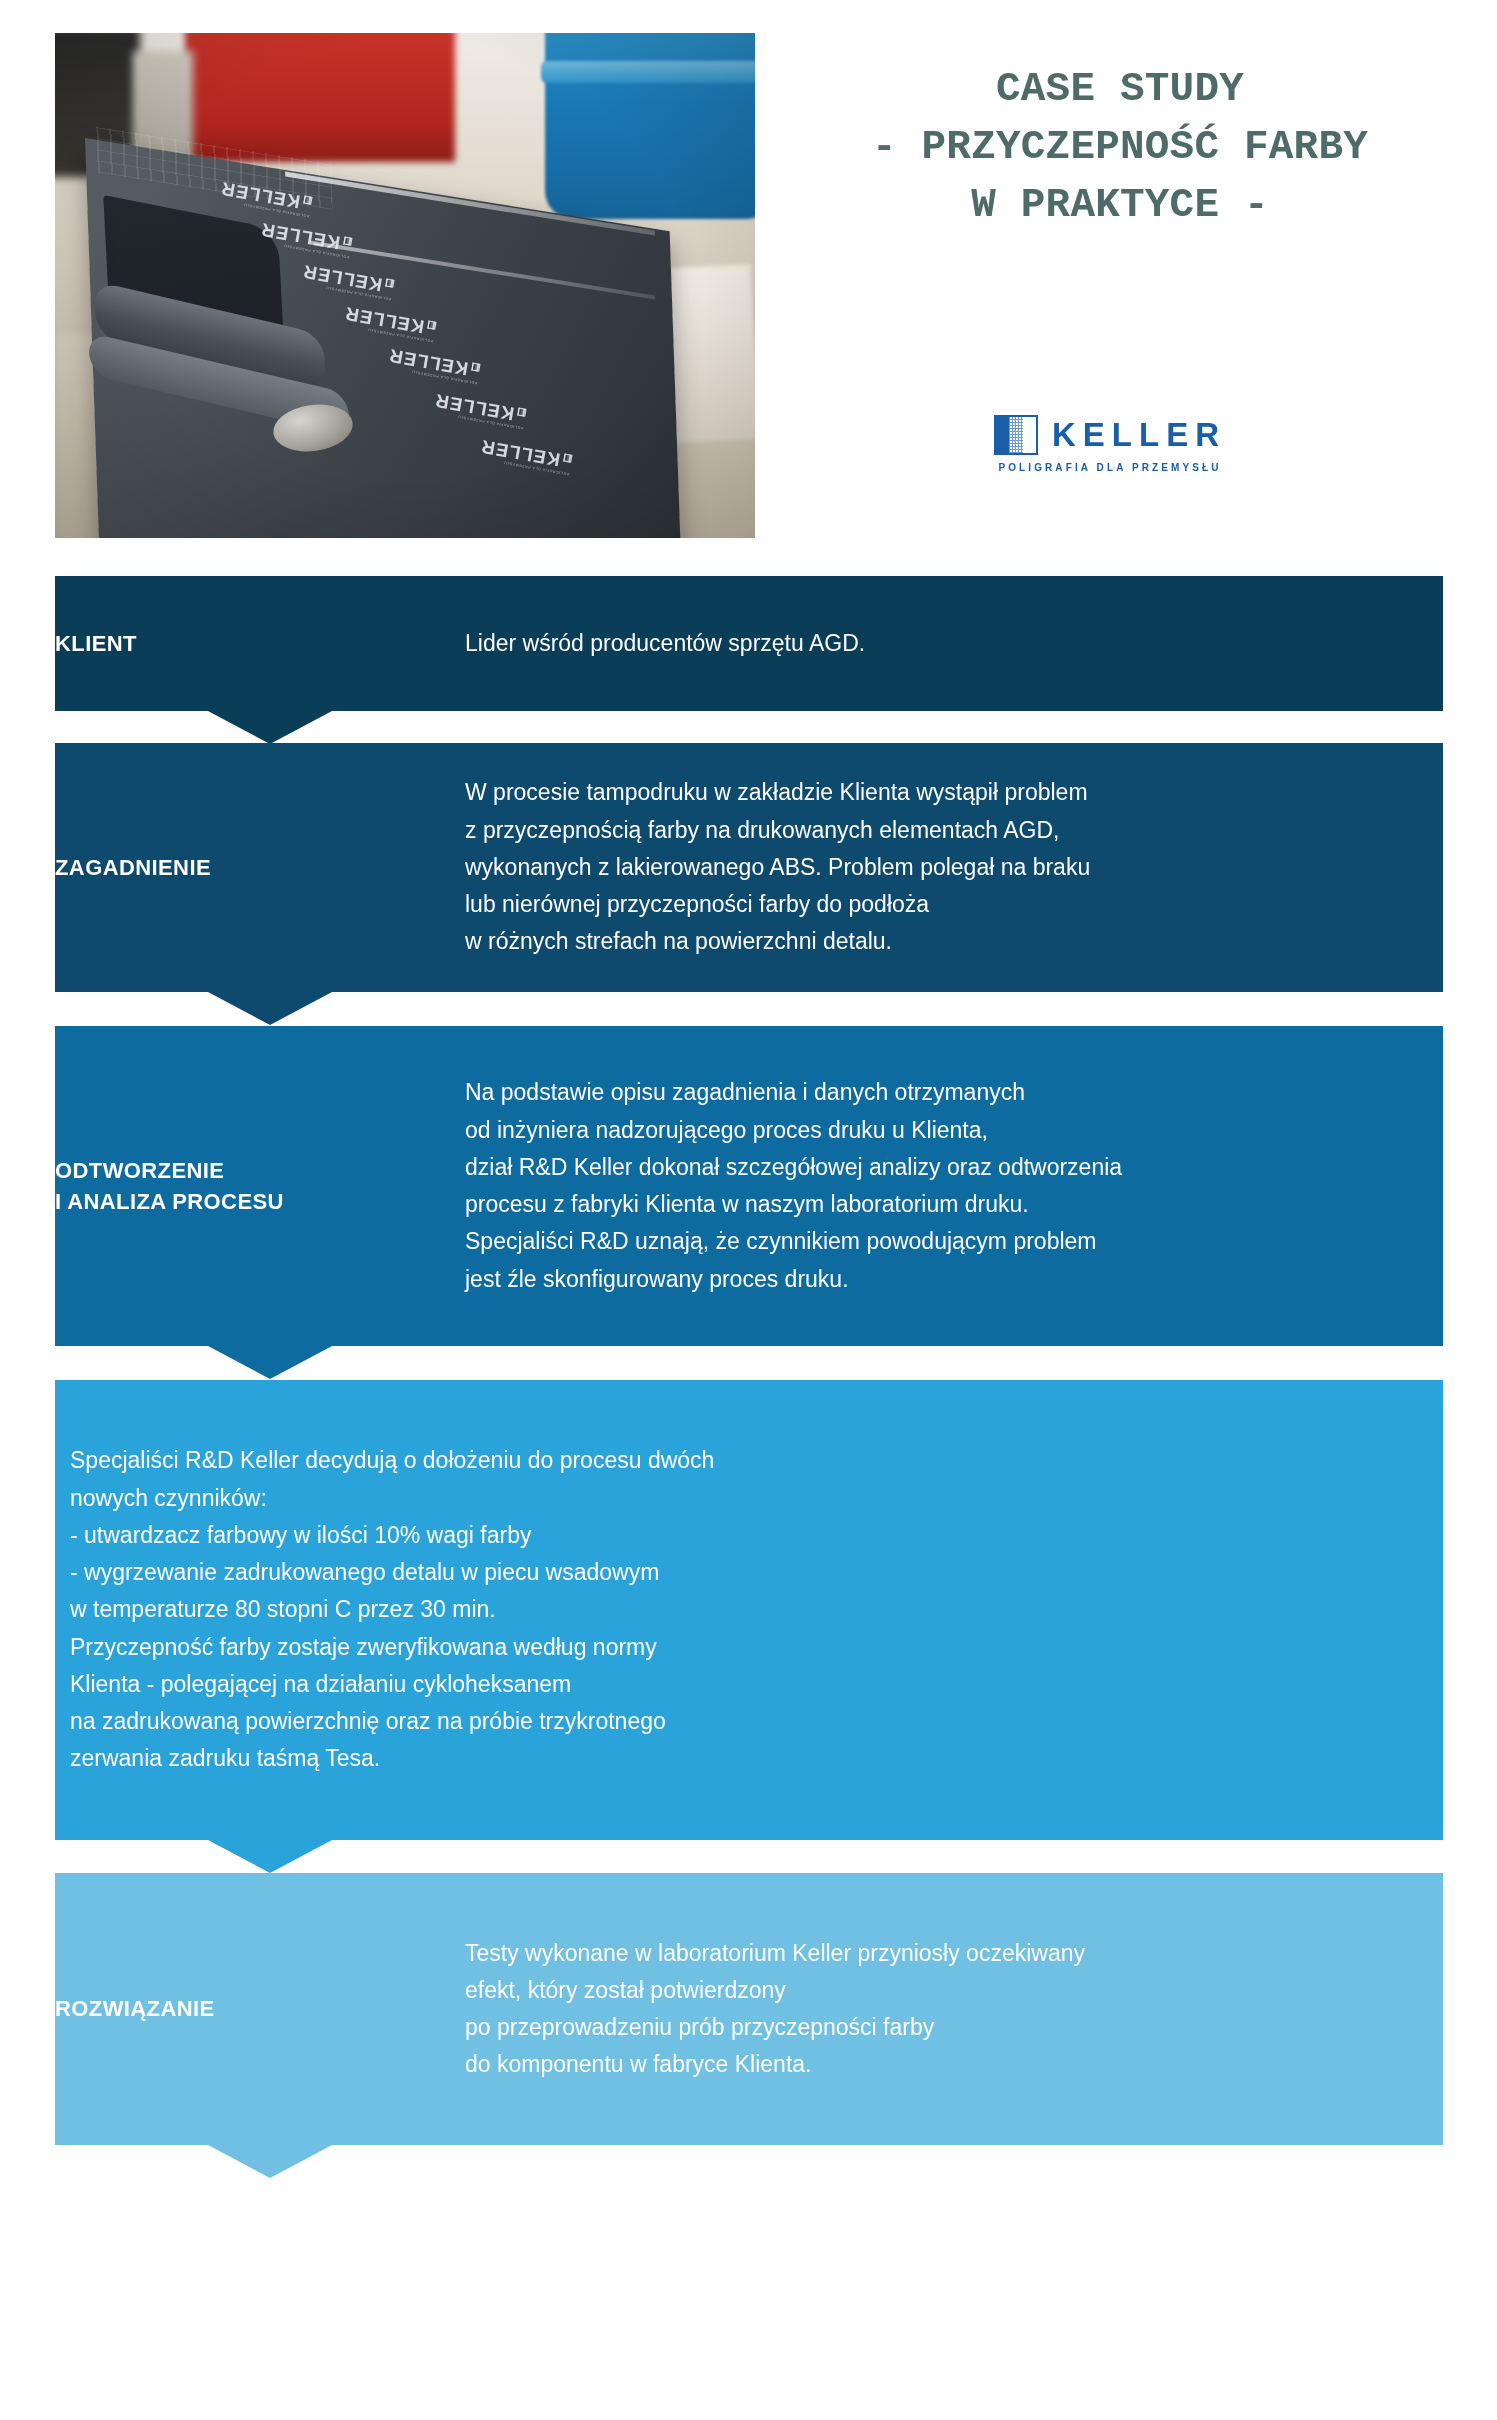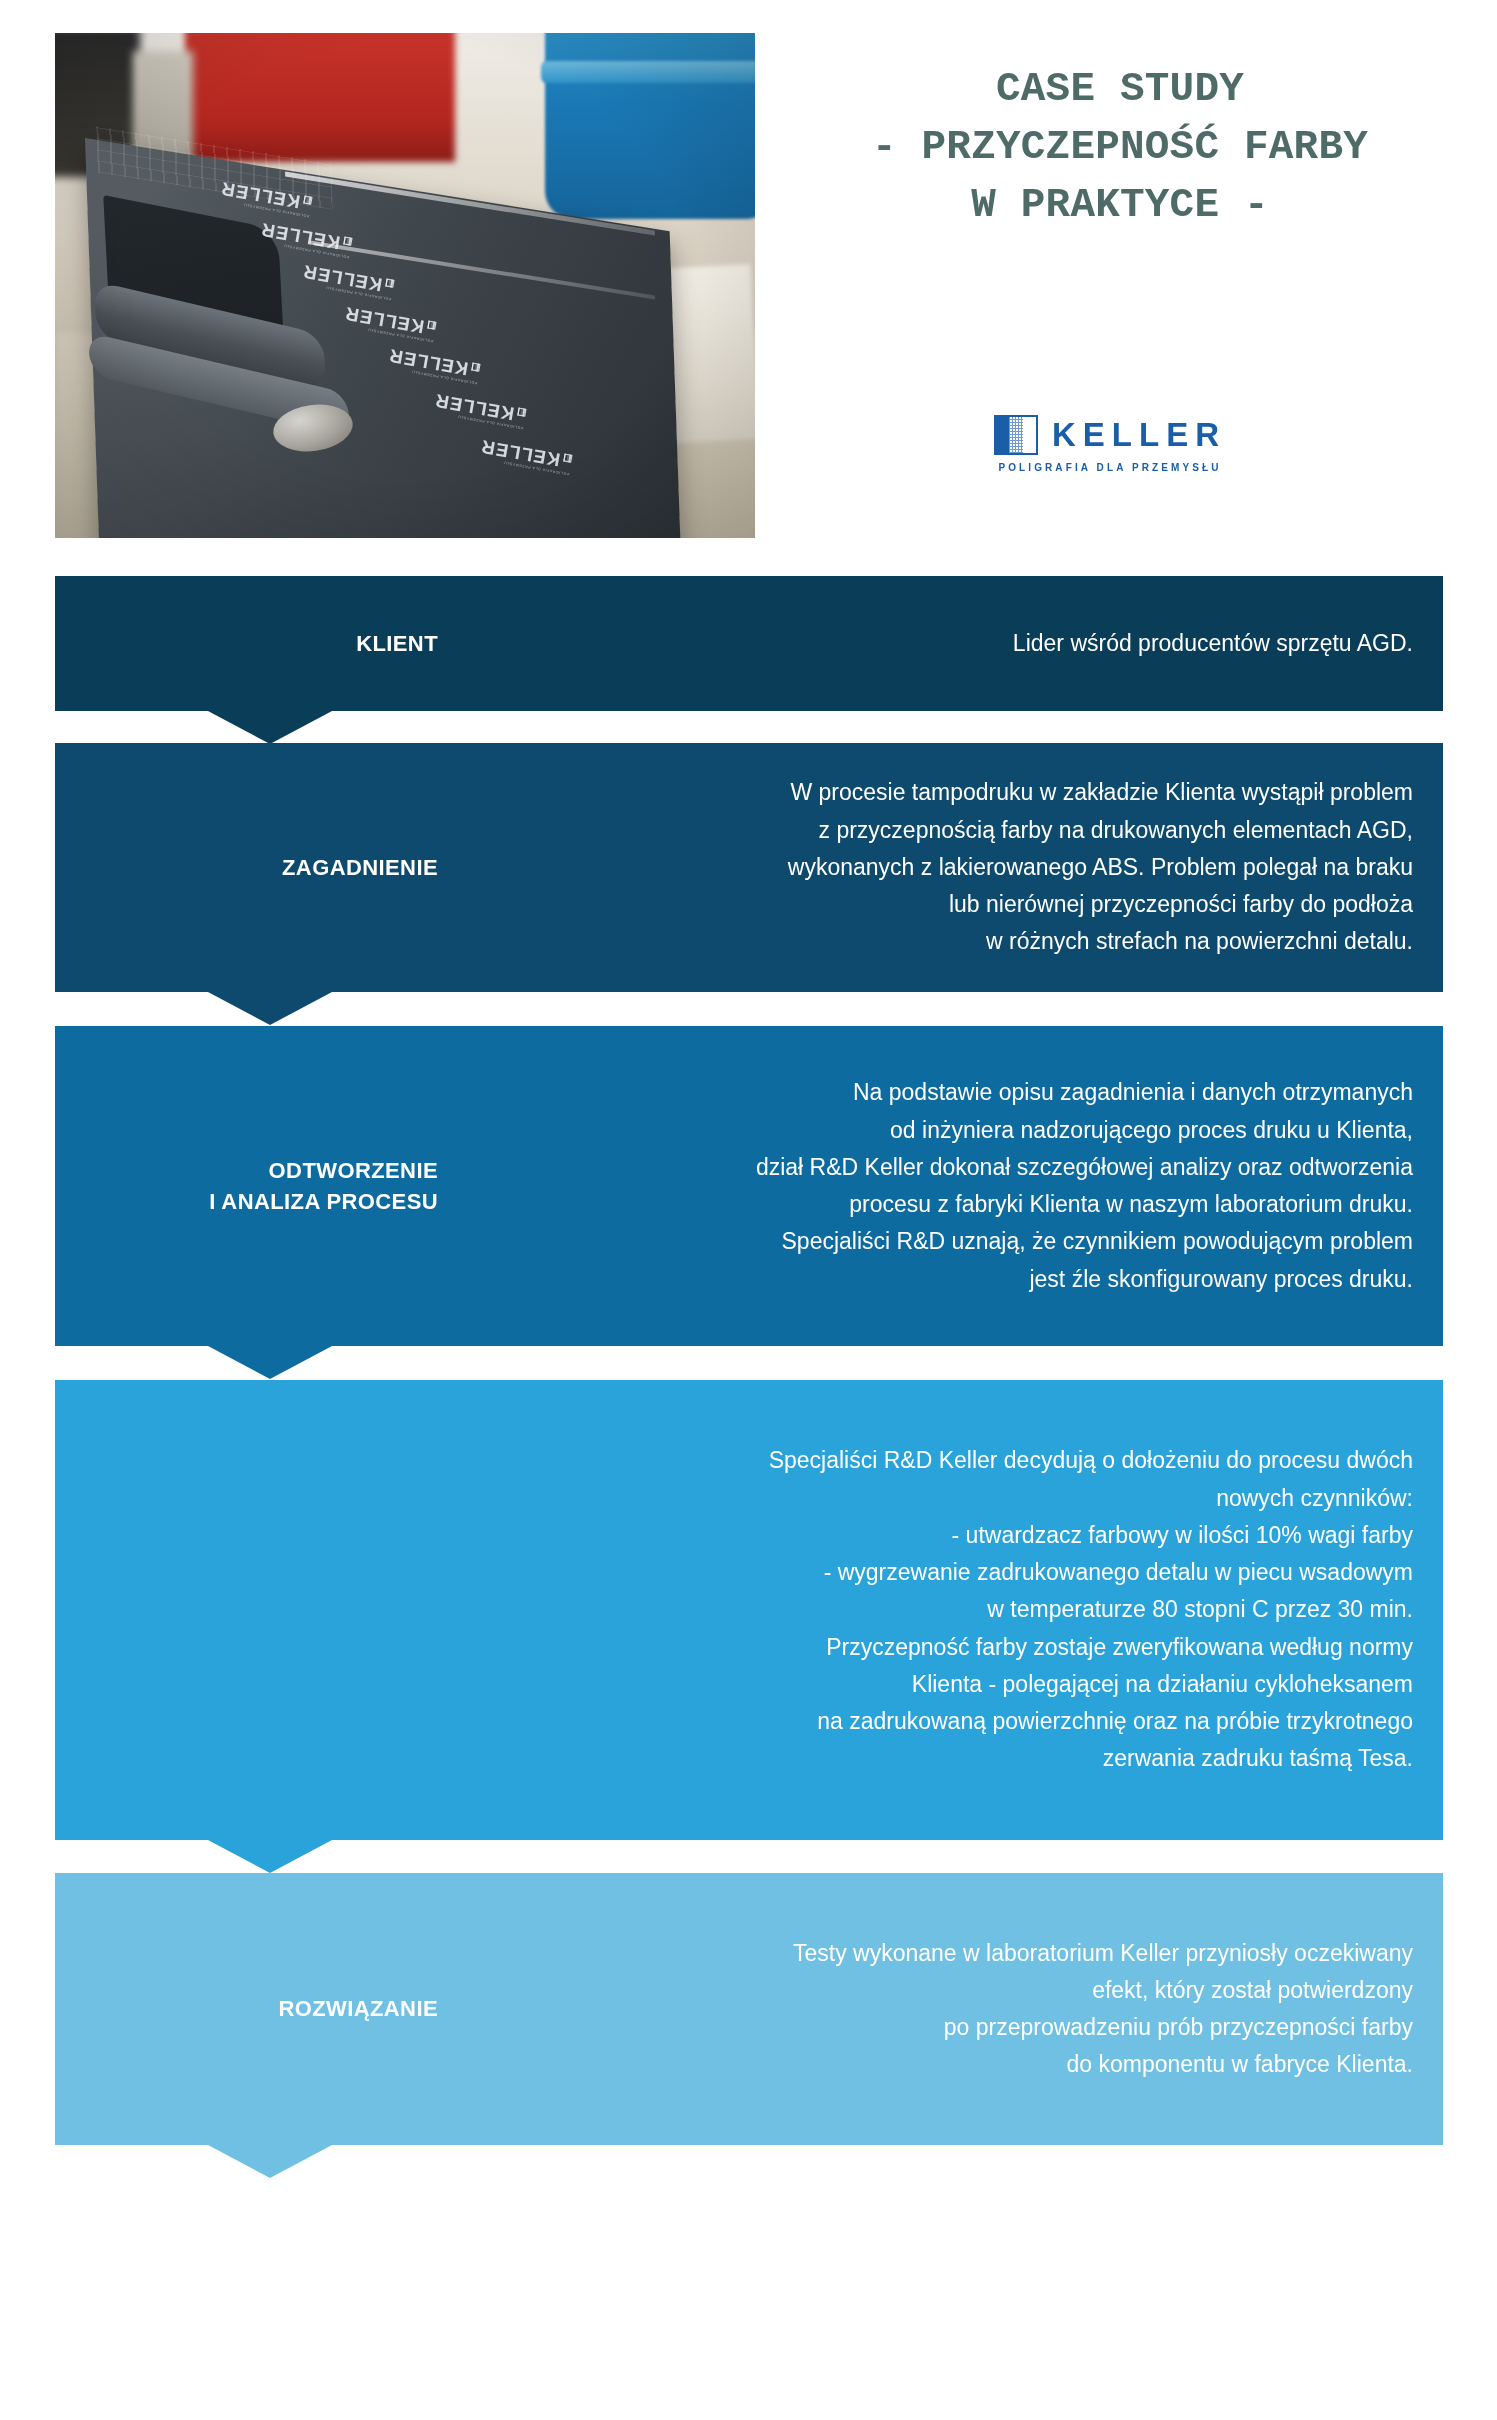--- a/index.html
+++ b/index.html
@@ -235,41 +235,39 @@
     position: absolute;
     left: 153px;
     top: 100%;
     width: 0; height: 0;
     border-left: 62px solid transparent;
     border-right: 62px solid transparent;
   }
   .band-label {
     width: 395px;
     flex: 0 0 395px;
-    text-align: right;
     padding-right: 12px;
     color: #ffffff;
     font-family: "Liberation Sans", sans-serif;
     font-weight: 700;
     font-size: 22px;
     line-height: 1.42;
     letter-spacing: .4px;
     white-space: pre-line;
   }
   .band-body {
     flex: 1 1 auto;
     padding-left: 15px;
     padding-right: 30px;
     color: #ffffff;
     font-family: "Liberation Sans", sans-serif;
     font-weight: 400;
     font-size: 23px;
     line-height: 1.62;
     white-space: pre-line;
-    text-align: right;
   }
 
   
   #band-klient      { top: 576px; height: 135px; background: #0a3d58; }
   #band-klient .band-arrow { border-top: 33px solid #0a3d58; }
   #band-klient .band-label { font-size: 22px; }
   #band-klient .band-body  { font-size: 23px; }
 
   #band-zagadnienie { top: 743px; height: 249px; background: #0d4a6e; }
   #band-zagadnienie .band-arrow { border-top: 33px solid #0d4a6e; }

